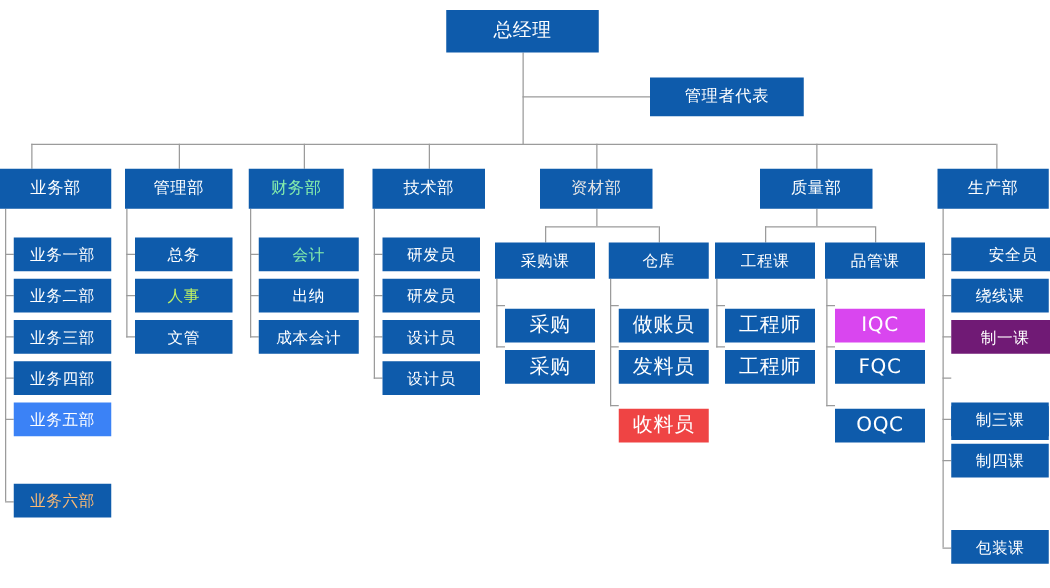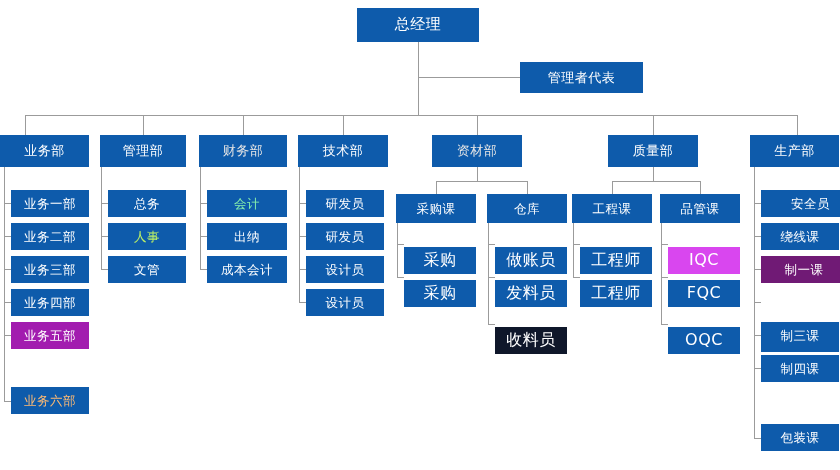--- a/index.html
+++ b/index.html
@@ -103,48 +103,48 @@
       <div class="conn h" style="left: 754px; top: 302px; width: 7px; background: rgb(155, 155, 155);"></div>
       <div class="conn h" style="left: 754px; top: 335px; width: 7px; background: rgb(155, 155, 155);"></div>
       <div class="conn h" style="left: 754px; top: 368px; width: 7px; background: rgb(155, 155, 155);"></div>
       <div class="conn h" style="left: 754px; top: 438px; width: 7px; background: rgb(155, 155, 155);"></div>
     </div>
   <div id="node-layer">
       <div class="node lvl0" style="left: 357px; top: 8px; width: 122px; height: 34px; background: rgb(14, 91, 171); color: rgb(255, 255, 255);">总经理</div>
       <div class="node lvl1" style="left: 520px; top: 62px; width: 123px; height: 31px; background: rgb(14, 91, 171); color: rgb(255, 255, 255);">管理者代表</div>
       <div class="node lvl1" style="left: 0px; top: 135px; width: 89px; height: 32px; background: rgb(14, 91, 171); color: rgb(255, 255, 255);">业务部</div>
       <div class="node lvl1" style="left: 100px; top: 135px; width: 86px; height: 32px; background: rgb(14, 91, 171); color: rgb(255, 255, 255);">管理部</div>
-      <div class="node lvl1" style="left: 199px; top: 135px; width: 88px; height: 32px; background: rgb(14, 91, 171); color: #e5e5e5;">财务部</div>
+      <div class="node lvl1" style="left: 199px; top: 135px; width: 76px; height: 32px; background: rgb(14, 91, 171); color: #86efac;">财务部</div>
       <div class="node lvl1" style="left: 298px; top: 135px; width: 90px; height: 32px; background: rgb(14, 91, 171); color: rgb(255, 255, 255);">技术部</div>
       <div class="node lvl1" style="left: 432px; top: 135px; width: 90px; height: 32px; background: rgb(14, 91, 171); color: #e5e5e5;">资材部</div>
       <div class="node lvl1" style="left: 608px; top: 135px; width: 90px; height: 32px; background: rgb(14, 91, 171); color: rgb(255, 255, 255);">质量部</div>
       <div class="node lvl1" style="left: 750px; top: 135px; width: 89px; height: 32px; background: rgb(14, 91, 171); color: rgb(255, 255, 255);">生产部</div>
       <div class="node lvl2" style="left: 11px; top: 190px; width: 78px; height: 27px; background: rgb(14, 91, 171); color: rgb(255, 255, 255);">业务一部</div>
       <div class="node lvl2" style="left: 11px; top: 223px; width: 78px; height: 27px; background: rgb(14, 91, 171); color: rgb(255, 255, 255);">业务二部</div>
       <div class="node lvl2" style="left: 11px; top: 256px; width: 78px; height: 27px; background: rgb(14, 91, 171); color: rgb(255, 255, 255);">业务三部</div>
       <div class="node lvl2" style="left: 11px; top: 289px; width: 78px; height: 27px; background: rgb(14, 91, 171); color: rgb(255, 255, 255);">业务四部</div>
-      <div class="node lvl2" style="left: 11px; top: 322px; width: 78px; height: 27px; background: #a21caf; color: rgb(255, 255, 255);">业务五部</div>
+      <div class="node lvl2" style="left: 11px; top: 322px; width: 78px; height: 27px; background: #3b82f6; color: rgb(255, 255, 255);">业务五部</div>
       <div class="node lvl2" style="left: 11px; top: 387px; width: 78px; height: 27px; background: rgb(14, 91, 171); color: #fdba74;">业务六部</div>
       <div class="node lvl2" style="left: 108px; top: 190px; width: 78px; height: 27px; background: rgb(14, 91, 171); color: rgb(255, 255, 255);">总务</div>
       <div class="node lvl2" style="left: 108px; top: 223px; width: 78px; height: 27px; background: rgb(14, 91, 171); color: #bef264;">人事</div>
       <div class="node lvl2" style="left: 108px; top: 256px; width: 78px; height: 27px; background: rgb(14, 91, 171); color: rgb(255, 255, 255);">文管</div>
       <div class="node lvl2" style="left: 207px; top: 190px; width: 80px; height: 27px; background: rgb(14, 91, 171); color: #86efac;">会计</div>
       <div class="node lvl2" style="left: 207px; top: 223px; width: 80px; height: 27px; background: rgb(14, 91, 171); color: rgb(255, 255, 255);">出纳</div>
       <div class="node lvl2" style="left: 207px; top: 256px; width: 80px; height: 27px; background: rgb(14, 91, 171); color: rgb(255, 255, 255);">成本会计</div>
       <div class="node lvl2" style="left: 306px; top: 190px; width: 78px; height: 27px; background: rgb(14, 91, 171); color: rgb(255, 255, 255);">研发员</div>
       <div class="node lvl2" style="left: 306px; top: 223px; width: 78px; height: 27px; background: rgb(14, 91, 171); color: rgb(255, 255, 255);">研发员</div>
       <div class="node lvl2" style="left: 306px; top: 256px; width: 78px; height: 27px; background: rgb(14, 91, 171); color: rgb(255, 255, 255);">设计员</div>
       <div class="node lvl2" style="left: 306px; top: 289px; width: 78px; height: 27px; background: rgb(14, 91, 171); color: rgb(255, 255, 255);">设计员</div>
       <div class="node lvl2" style="left: 396px; top: 194px; width: 80px; height: 29px; background: rgb(14, 91, 171); color: rgb(255, 255, 255);">采购课</div>
       <div class="node lvl3" style="left: 404px; top: 231px; width: 72px; height: 27px; background: rgb(14, 91, 171); color: rgb(255, 255, 255);">采购</div>
       <div class="node lvl3" style="left: 404px; top: 264px; width: 72px; height: 27px; background: rgb(14, 91, 171); color: rgb(255, 255, 255);">采购</div>
       <div class="node lvl2" style="left: 487px; top: 194px; width: 80px; height: 29px; background: rgb(14, 91, 171); color: rgb(255, 255, 255);">仓库</div>
       <div class="node lvl3" style="left: 495px; top: 231px; width: 72px; height: 27px; background: rgb(14, 91, 171); color: rgb(255, 255, 255);">做账员</div>
       <div class="node lvl3" style="left: 495px; top: 264px; width: 72px; height: 27px; background: rgb(14, 91, 171); color: rgb(255, 255, 255);">发料员</div>
-      <div class="node lvl3" style="left: 495px; top: 311px; width: 72px; height: 27px; background: #0f172a; color: rgb(255, 255, 255);">收料员</div>
+      <div class="node lvl3" style="left: 495px; top: 311px; width: 72px; height: 27px; background: #ef4444; color: rgb(255, 255, 255);">收料员</div>
       <div class="node lvl2" style="left: 572px; top: 194px; width: 80px; height: 29px; background: rgb(14, 91, 171); color: rgb(255, 255, 255);">工程课</div>
       <div class="node lvl3" style="left: 580px; top: 231px; width: 72px; height: 27px; background: rgb(14, 91, 171); color: rgb(255, 255, 255);">工程师</div>
       <div class="node lvl3" style="left: 580px; top: 264px; width: 72px; height: 27px; background: rgb(14, 91, 171); color: rgb(255, 255, 255);">工程师</div>
       <div class="node lvl2" style="left: 660px; top: 194px; width: 80px; height: 29px; background: rgb(14, 91, 171); color: rgb(255, 255, 255);">品管课</div>
       <div class="node lvl3" style="left: 668px; top: 231px; width: 72px; height: 27px; background: #d946ef; color: rgb(255, 255, 255);">IQC</div>
       <div class="node lvl3" style="left: 668px; top: 264px; width: 72px; height: 27px; background: rgb(14, 91, 171); color: rgb(255, 255, 255);">FQC</div>
       <div class="node lvl3" style="left: 668px; top: 311px; width: 72px; height: 27px; background: rgb(14, 91, 171); color: rgb(255, 255, 255);">OQC</div>
       <div class="node lvl2" style="left: 761px; top: 190px; width: 99px; height: 27px; background: rgb(14, 91, 171); color: rgb(255, 255, 255);">安全员</div>
       <div class="node lvl2" style="left: 761px; top: 223px; width: 78px; height: 27px; background: rgb(14, 91, 171); color: rgb(255, 255, 255);">绕线课</div>
       <div class="node lvl2" style="left: 761px; top: 256px; width: 86px; height: 27px; background: #701a75; color: rgb(255, 255, 255);">制一课</div>

